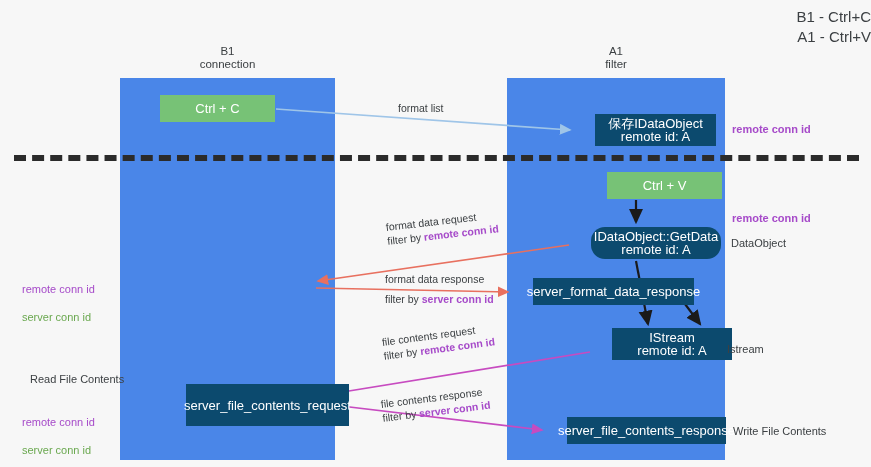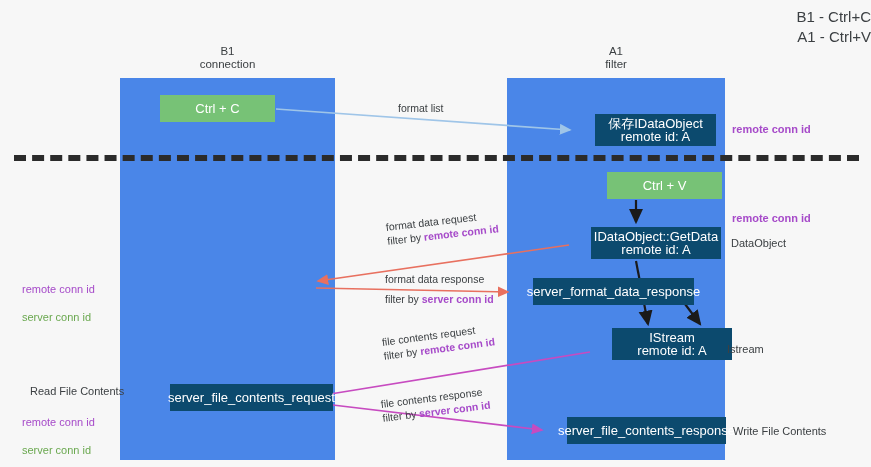--- a/index.html
+++ b/index.html
@@ -36,41 +36,41 @@
     position:absolute;display:flex;align-items:center;justify-content:center;
     text-align:center;color:#fff;font-size:13px;line-height:13px;
     white-space:pre-line;box-sizing:border-box;padding:2px 4px;
   }
   .node.green{background:#77c276;}
   .node.orange{background:#0c4a6e;margin-left:20px;}
 
   #n-ctrlc{left:160px;top:95px;width:115px;height:27px;}
   #n-idataobject{left:575px;top:114px;width:121px;height:32px;}
   #n-ctrlv{left:579px;top:172px;width:115px;height:27px;margin-left:28px;}
-  #n-getdata{left:571px;top:227px;width:130px;height:32px;}
+  #n-getdata{left:571px;top:227px;width:130px;height:32px;border-radius:14px;}
   #n-sfdreq{left:150px;top:268px;width:163px;height:27px;}
   #n-sfdres{left:513px;top:278px;width:161px;height:27px;}
   #n-istream{left:592px;top:328px;width:120px;height:32px;}
-  #n-sfcreq{left:150px;top:384px;width:163px;height:27px;}
+  #n-sfcreq{left:166px;top:384px;width:163px;height:42px;}
   #n-sfcres{left:547px;top:417px;width:159px;height:27px;}
 
   
   .ann{position:absolute;font-size:11px;line-height:14px;white-space:pre-line;}
   .ann.bold{font-weight:bold;}
   .purple{color:#a64ac9;}
   .green-txt{color:#6aa84f;}
   .plain{color:#3c4043;}
 
   #a-remote1{left:732px;top:122px;}
   #a-remote2{left:732px;top:211px;}
   #a-dataobject{left:731px;top:236px;}
   #a-istream{left:727px;top:342px;}
   #a-write{left:733px;top:424px;}
   #a-left-ids{left:22px;top:268px;}
-  #a-read{left:30px;top:384px;}
+  #a-read{left:30px;top:372px;}
   #a-left-ids2{left:22px;top:401px;}
 
   
   .elabel{position:absolute;font-size:10.5px;line-height:14px;color:#3c4043;}
   .elabel .hl{font-weight:bold;}
 
   #el-formatlist{left:398px;top:101px;}
 
   #el-fdreq{left:385px;top:220px;transform:rotate(-6.5deg);transform-origin:0 0;}
   #el-fdres{left:385px;top:272px;}

